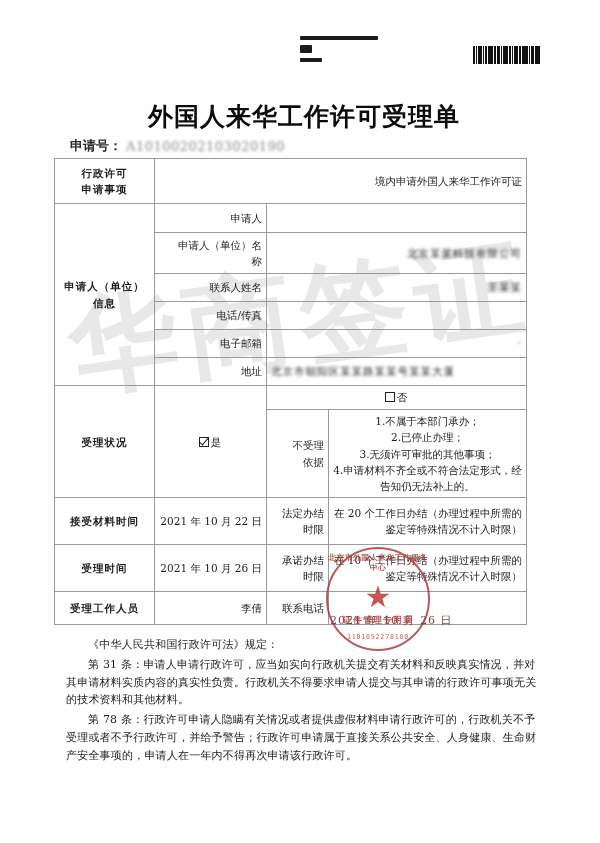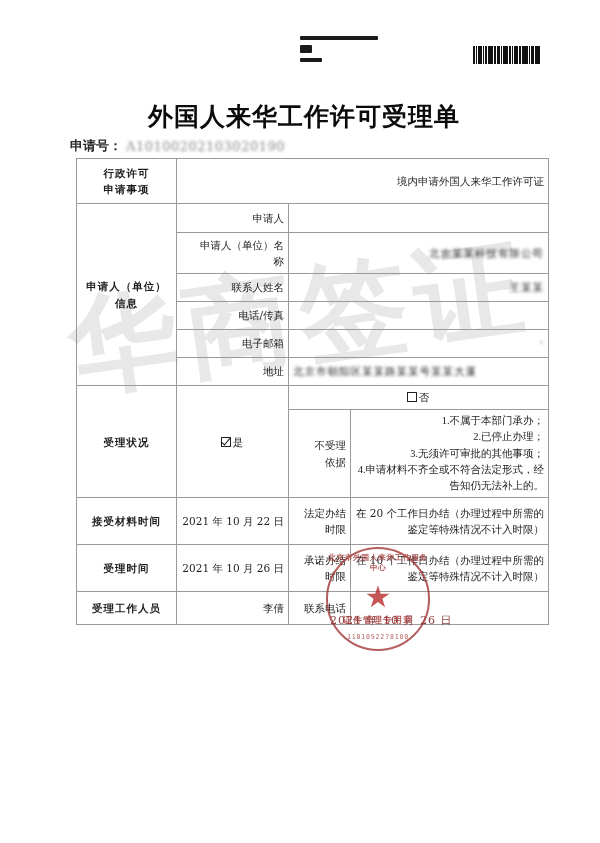--- a/index.html
+++ b/index.html
@@ -106,21 +106,21 @@
     margin-left: 4px;
     color: #888;
     filter: blur(1.6px);
     letter-spacing: 0.5px;
     font-weight: normal;
   }
 
   
   .tbl-wrap {
     position: absolute;
-    left: 76px;
+    left: 54px;
     top: 158px;
     width: 472px;
     z-index: 3;
   }
   table.form {
     width: 472px;
     border-collapse: collapse;
     table-layout: fixed;
     background: transparent;
   }
@@ -141,23 +141,22 @@
   .c-center { text-align: right; }
   .c-left { text-align: left; padding-left: 7px; }
   .blurred {
     color: #9a9a9a;
     filter: blur(1.4px);
     letter-spacing: 1px;
   }
   .reasons {
     font-size: 10px;
     line-height: 1.75;
-    text-align: right;
+    text-align: center;
     padding-left: 6px;
-    font-family: Liberation Serif, serif;
   }
   .reasons div { white-space: nowrap; }
   .reasons div.wrap { white-space: normal; }
   .checkline {
     text-align: center;
     font-size: 11px;
     letter-spacing: 1px;
   }
   .chk {
     display: inline-block;
@@ -409,14 +408,19 @@
   </div>
 
   <div class="seal">
     <div class="seal-arc-top">北京市外国人来华工作服务中心</div>
     <div class="star">★</div>
     <div class="seal-arc-bot">证件管理专用章</div>
     <div class="seal-num">1101052278180</div>
   </div>
   <div class="seal-date">2021 年 10 月 26 日</div>
 
+  <div class="legal">
+    <p class="indent">《中华人民共和国行政许可法》规定：</p>
+    <p class="indent">第 31 条：申请人申请行政许可，应当如实向行政机关提交有关材料和反映真实情况，并对其申请材料实质内容的真实性负责。行政机关不得要求申请人提交与其申请的行政许可事项无关的技术资料和其他材料。</p>
+    <p class="indent">第 78 条：行政许可申请人隐瞒有关情况或者提供虚假材料申请行政许可的，行政机关不予受理或者不予行政许可，并给予警告；行政许可申请属于直接关系公共安全、人身健康、生命财产安全事项的，申请人在一年内不得再次申请该行政许可。</p>
+  </div>
 
 </div>
 
 </body></html>

